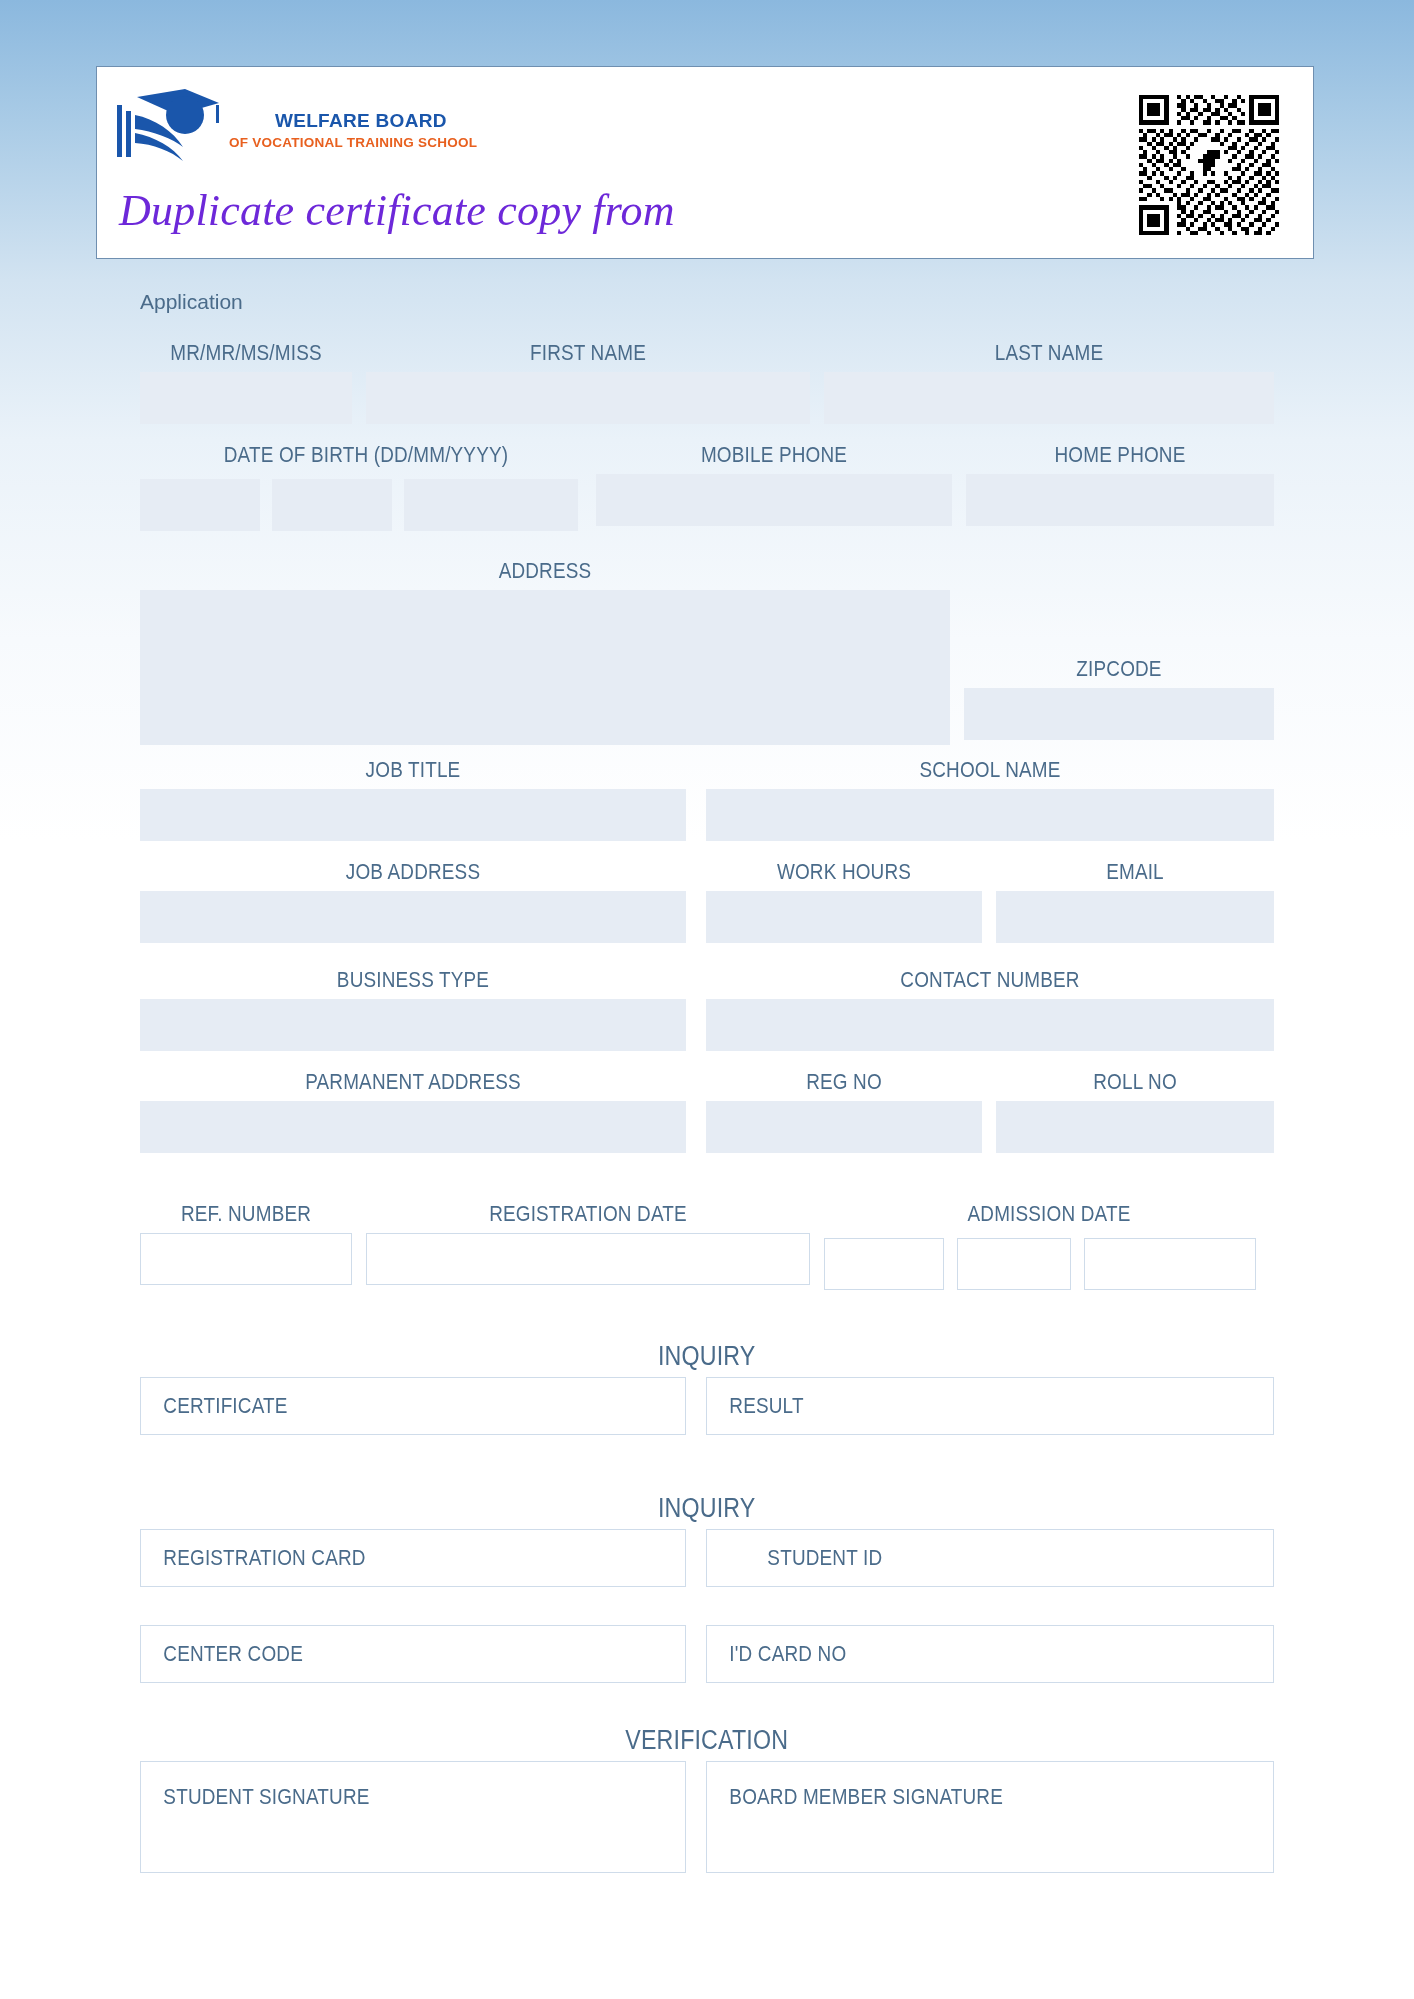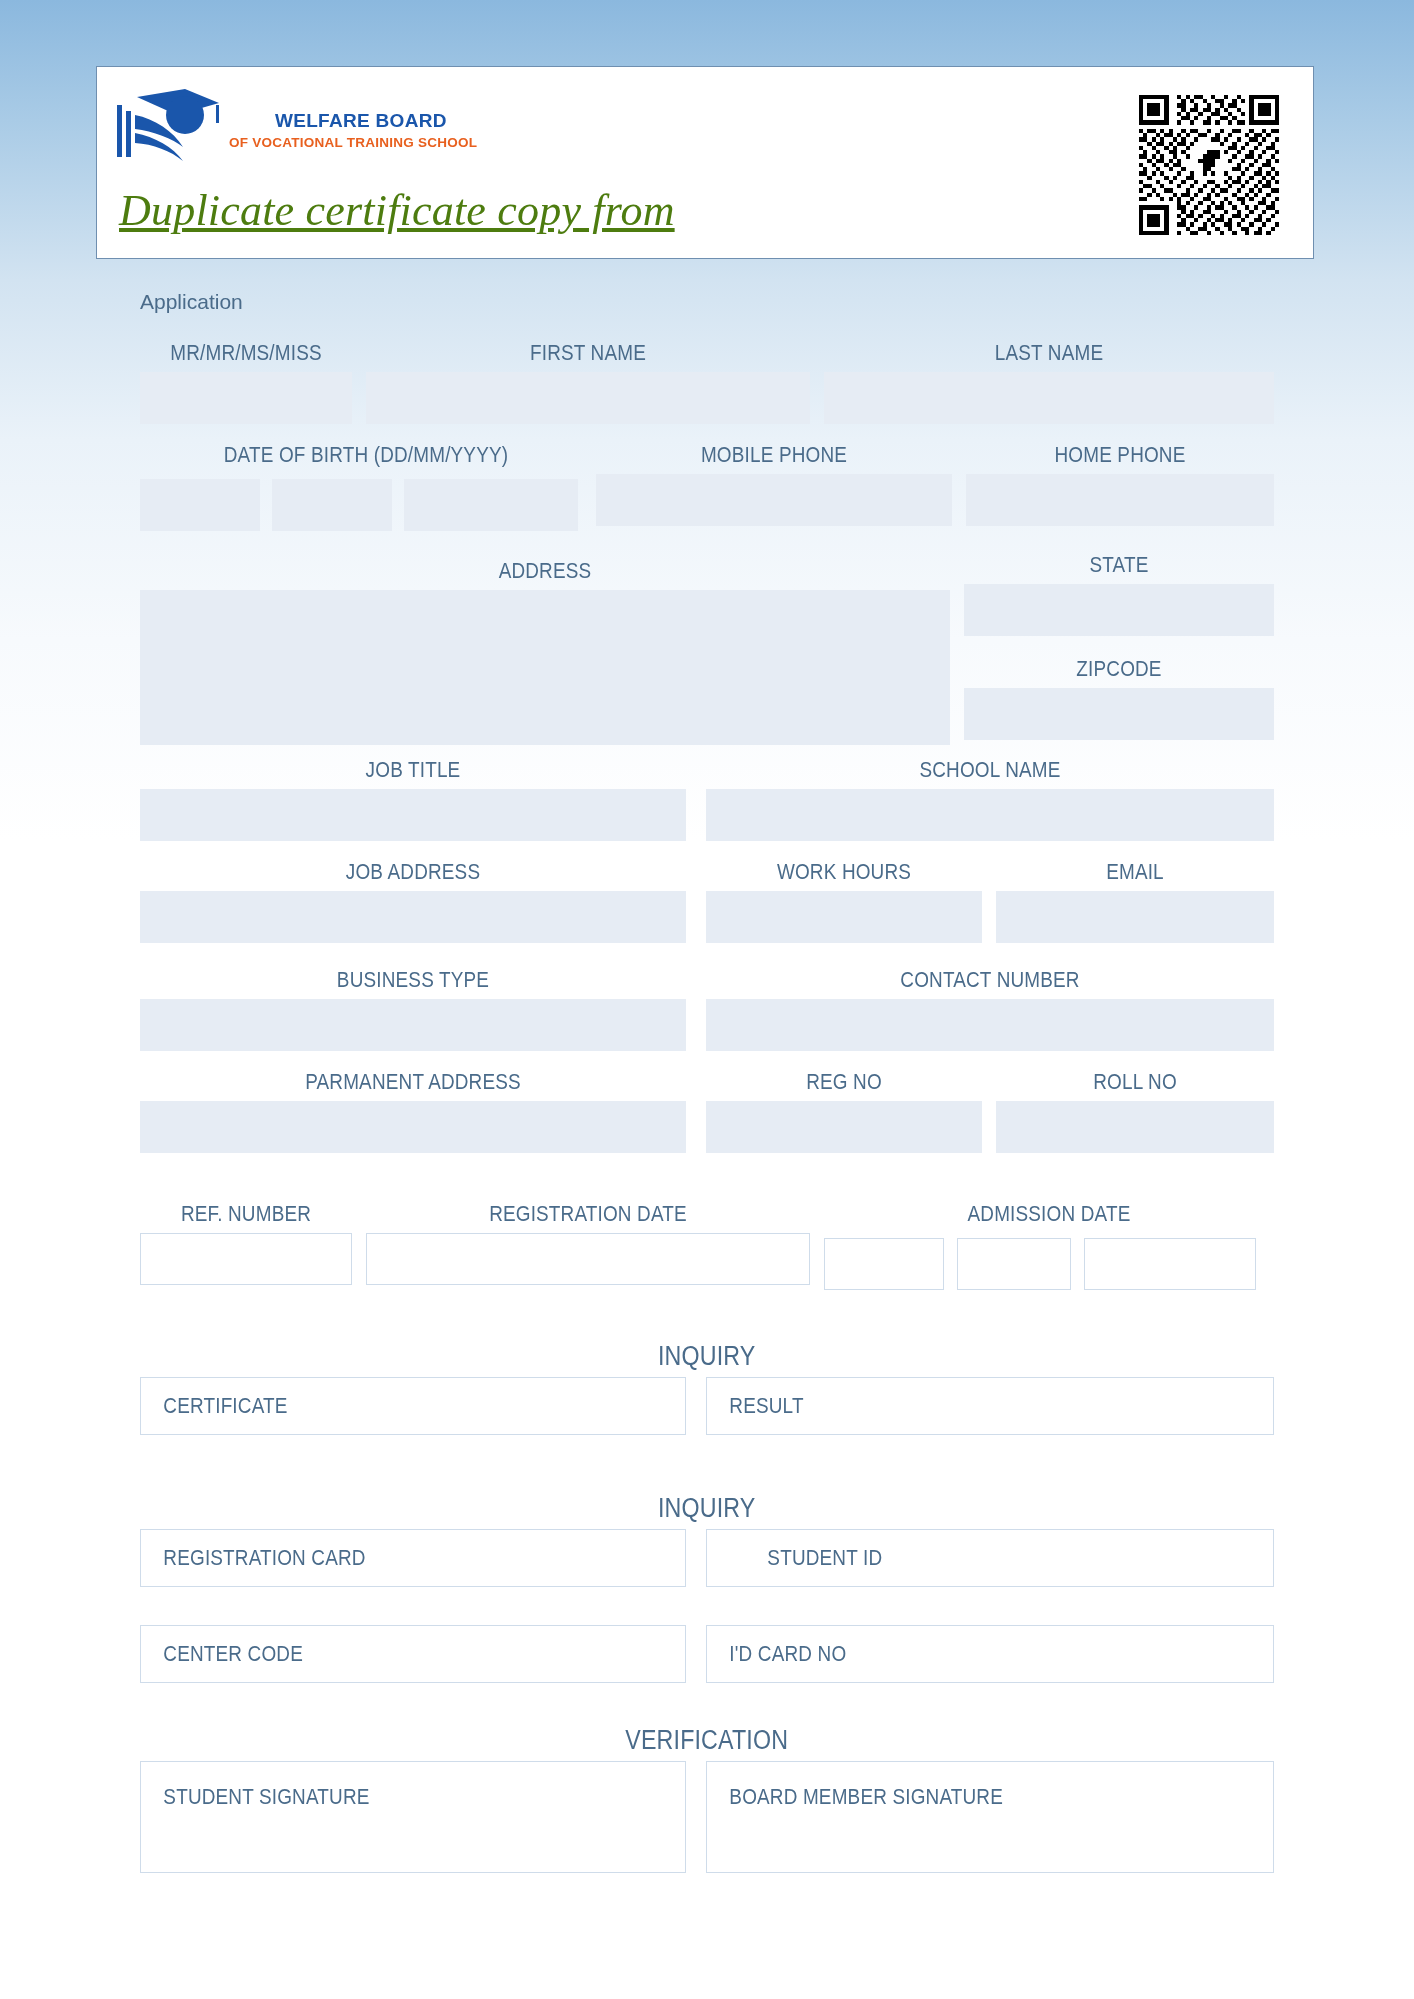--- a/index.html
+++ b/index.html
@@ -57,24 +57,23 @@
     margin-top: 6px;
   }
 
   .doc-title {
     position: absolute;
     left: 22px;
     top: 118px;
     font-family: "Liberation Serif", serif;
     font-style: italic;
     font-size: 44px;
-    color: #4d7c0f;
+    color: #6d28d9;
     letter-spacing: 0.2px;
     white-space: nowrap;
-    text-decoration: underline;
   }
 
   .qr-box {
     position: absolute;
     right: 34px;
     top: 28px;
     width: 140px;
     height: 140px;
   }
   .qr-box svg { display: block; width: 140px; height: 140px; }
@@ -518,24 +517,20 @@
       <div class="flabel">HOME PHONE</div>
       <div class="fbox" style="height:52px;"></div>
     </div>
   </div>
 
   <div class="row" style="top:294px;height:190px;">
     <div class="fgroup" style="left:0;width:810px;margin-top:6px;">
       <div class="flabel">ADDRESS</div>
       <div class="fbox" style="height:155px;"></div>
     </div>
-    <div class="fgroup" style="left:824px;width:310px;">
-      <div class="flabel">STATE</div>
-      <div class="fbox" style="height:52px;"></div>
-    </div>
     <div class="fgroup" style="left:824px;top:104px;width:310px;">
       <div class="flabel">ZIPCODE</div>
       <div class="fbox" style="height:52px;"></div>
     </div>
   </div>
 
   <div class="row" style="top:499px;height:82px;">
     <div class="fgroup" style="left:0;width:546px;">
       <div class="flabel">JOB TITLE</div>
       <div class="fbox" style="height:52px;"></div>

